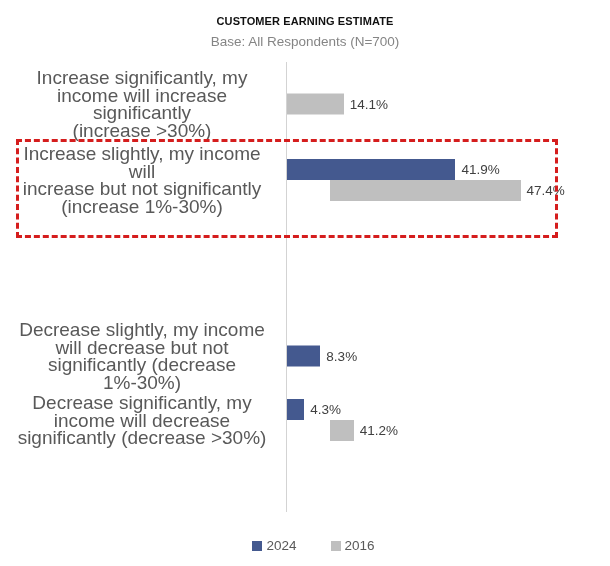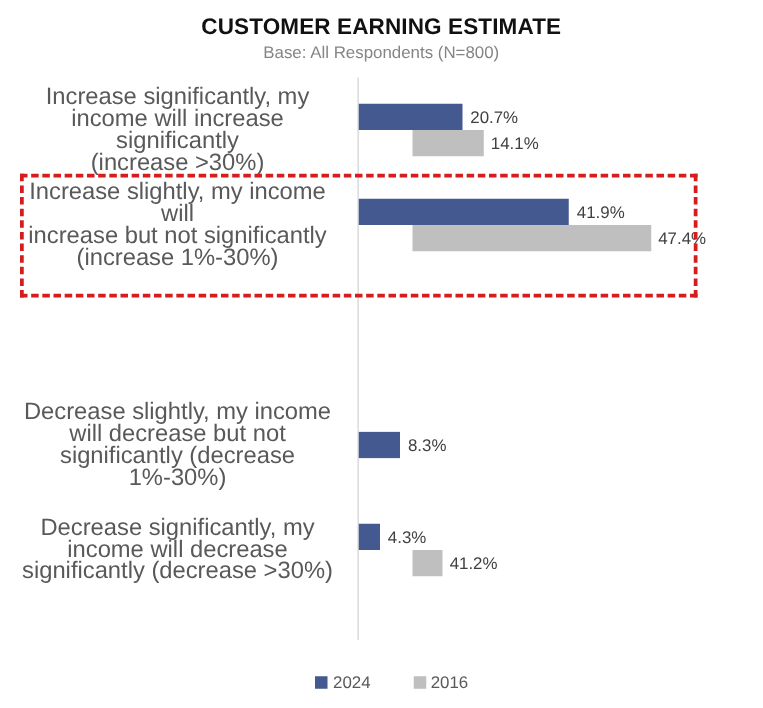--- a/index.html
+++ b/index.html
@@ -25,21 +25,21 @@
 
   
   .title-block {
     position: absolute;
     top: 12px;
     left: 0;
     width: 610px;
     text-align: center;
   }
   .chart-title {
-    font-size: 18px;
+    font-size: 11px;
     font-weight: bold;
     color: #111111;
     letter-spacing: 0.1px;
     line-height: 18px;
   }
   .chart-subtitle {
     font-size: 13.5px;
     font-weight: normal;
     color: #858585;
     line-height: 18px;
@@ -157,36 +157,32 @@
     color: #595959;
   }
 </style>
 </head>
 <body>
 
 <div id="chart-root">
 
   <div class="title-block">
     <div class="chart-title">CUSTOMER EARNING ESTIMATE</div>
-    <div class="chart-subtitle">Base: All Respondents (N=800)</div>
+    <div class="chart-subtitle">Base: All Respondents (N=700)</div>
   </div>
 
   <div class="plot-area">
     <div class="axis-line"></div>
 
     <div class="cat-row" style="top:0px;">
       <div class="cat-label">Increase significantly, my
 income will increase significantly
 (increase &gt;30%)</div>
       <div class="bars">
         <div class="bar-line">
-          <span class="bar bar-2024" style="width: 83.214px;"></span>
-          <span class="bar-value">20.7%</span>
-        </div>
-        <div class="bar-line">
           <span class="bar bar-2023" style="width: 56.682px;"></span>
           <span class="bar-value">14.1%</span>
         </div>
       </div>
     </div>
 
     <div class="cat-row" style="top:76px;">
       <div class="cat-label">Increase slightly, my income will
 increase but not significantly
 (increase 1%-30%)</div>
@@ -208,21 +204,21 @@
 will decrease but not
 significantly (decrease 1%-30%)</div>
       <div class="bars">
         <div class="bar-line">
           <span class="bar bar-2024" style="width: 33.366px;"></span>
           <span class="bar-value">8.3%</span>
         </div>
       </div>
     </div>
 
-    <div class="cat-row" style="top:336px;">
+    <div class="cat-row" style="top:316px;">
       <div class="cat-label">Decrease significantly, my
 income will decrease
 significantly (decrease &gt;30%)</div>
       <div class="bars">
         <div class="bar-line">
           <span class="bar bar-2024" style="width: 17.286px;"></span>
           <span class="bar-value">4.3%</span>
         </div>
         <div class="bar-line">
           <span class="bar bar-2023" style="width: 23.718px;"></span>

